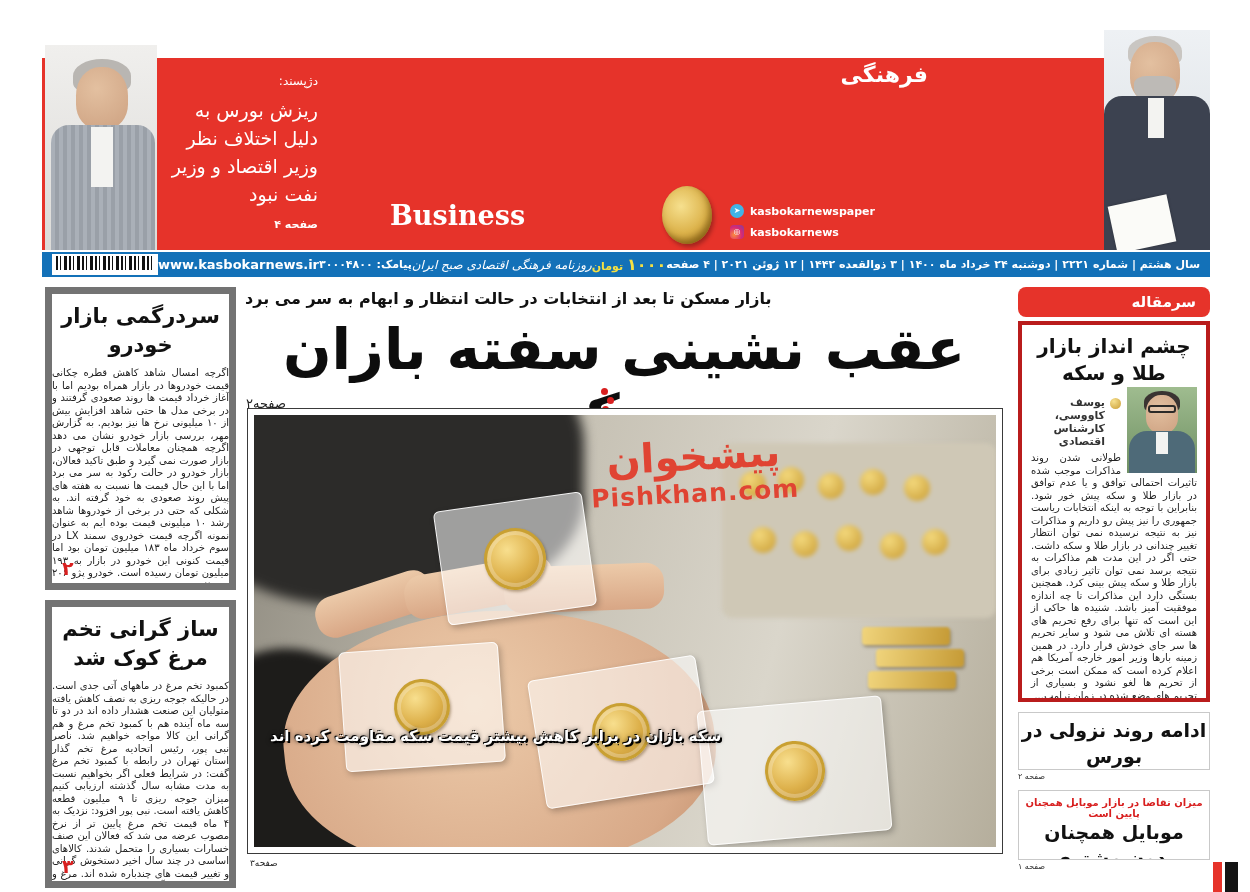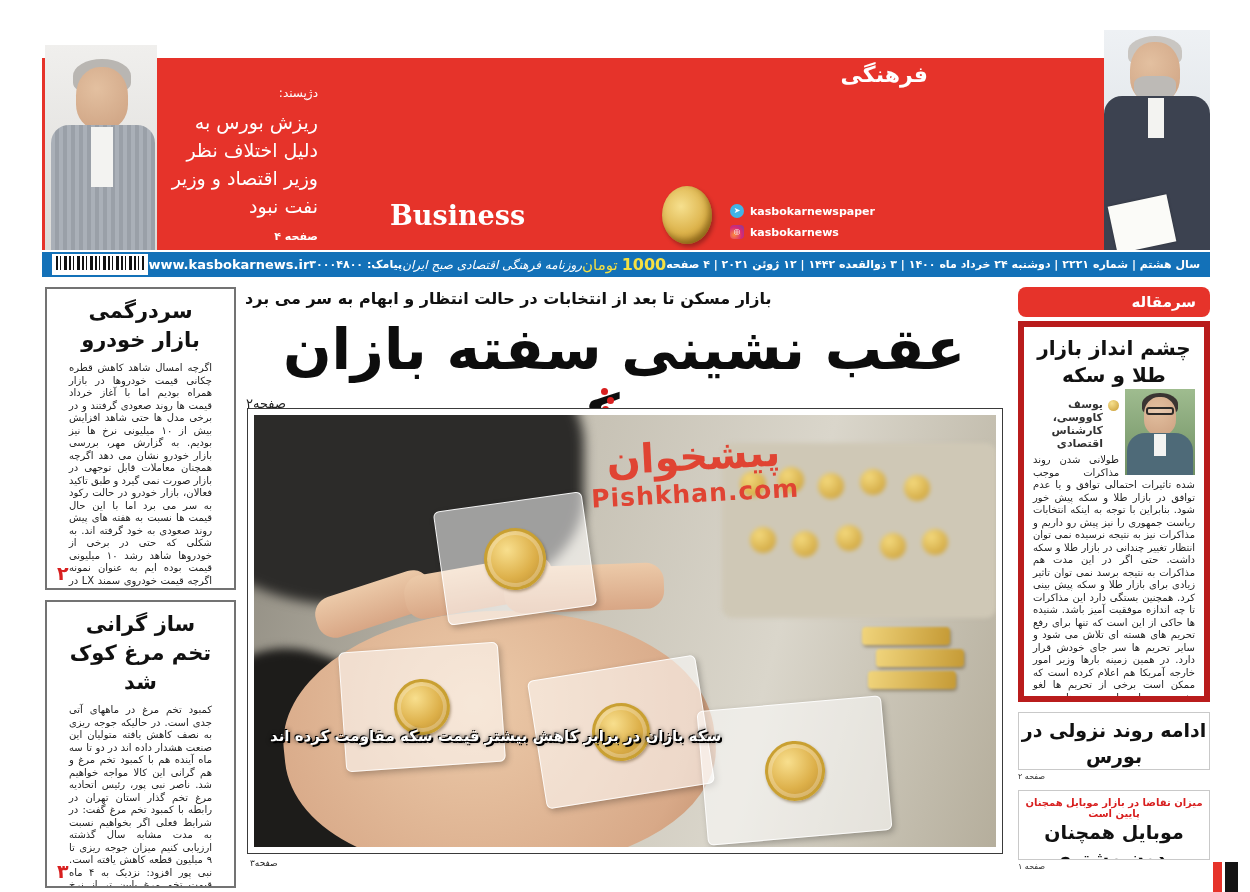--- a/index.html
+++ b/index.html
@@ -17,21 +17,21 @@
   .mh-coin { position:absolute; left:620px; top:128px; width:50px; height:58px; border-radius:50%;
              background:radial-gradient(circle at 38% 35%, #f6e08e, #dcb24a 55%, #a8791f 95%);
              box-shadow:inset -3px -4px 6px rgba(90,60,0,.5), 2px 3px 4px rgba(0,0,0,.3); }
   .mh-social { position:absolute; left:688px; top:146px; width:170px; }
   .mh-social-row { display:flex; align-items:center; gap:6px; margin-bottom:7px; }
   .tg-ic { width:14px; height:14px; border-radius:50%; background:#41b4e6; color:#fff; font-size:8px;
            line-height:14px; text-align:center; }
   .ig-ic { width:14px; height:14px; border-radius:4px; background:radial-gradient(circle at 30% 70%, #fd8a3c, #d62976 55%, #7b3fa0); color:#fff; font-size:8px; line-height:14px; text-align:center; }
   .mh-handle { color:#fff; font-size:11px; font-weight:bold; }
 
-  .mh-corner-text { position:absolute; top:28px; color:#fff; text-align:right; direction:rtl; }
+  .mh-corner-text { position:absolute; top:16px; color:#fff; text-align:right; direction:rtl; }
   .mh-corner-text.left { left:118px; width:158px; }
   .mh-corner-text.right { right:110px; width:158px; }
   .mh-byline { font-size:12px; margin-bottom:8px; }
   .mh-corner-head { font-size:19px; font-weight:normal; line-height:28px; }
   .mh-pageref { font-size:11px; font-weight:bold; margin-top:10px; }
 
   .portrait { position:absolute; overflow:hidden; }
   .portrait.pl { left:3px; top:-13px; width:112px; height:205px; background:linear-gradient(#f0efed,#dcdbd8); }
   .portrait.pr { right:0px; top:-28px; width:106px; height:220px; background:linear-gradient(#eef1f4,#d7dde2); }
   .p-head { position:absolute; border-radius:46% 46% 40% 40%; background:radial-gradient(circle at 40% 35%, #e3c0a0, #cda181); }
@@ -39,21 +39,21 @@
   .p-suit { position:absolute; border-radius:18px 18px 0 0; }
   .p-shirt { position:absolute; background:#f3f3f1; }
   .p-paper { position:absolute; background:#fbfbf8; transform:rotate(-12deg); box-shadow:0 0 3px rgba(0,0,0,.25); }
 
   
   .folio { position:absolute; left:42px; top:252px; width:1168px; height:25px; background:#1371b8;
            display:flex; direction:rtl; align-items:center; justify-content:space-between; padding:0 10px; color:#fff; }
   .folio-issue { font-size:11px; font-weight:bold; white-space:nowrap; }
   .folio-price { display:flex; direction:rtl; align-items:baseline; gap:4px; color:#f5e042; white-space:nowrap; }
   .folio-price .amt { font-size:16px; font-weight:bold; }
-  .folio-price .unit { font-size:15px; font-weight:normal; }
+  .folio-price .unit { font-size:11px; font-weight:bold; }
   .folio-slogan { font-size:12px; font-style:italic; white-space:nowrap; }
   .folio-sms { font-size:11px; font-weight:bold; white-space:nowrap; }
   .folio-web { font-size:13px; font-weight:bold; direction:ltr; white-space:nowrap; }
   .barcode { width:112px; height:21px; background:#fff; padding:2px 4px 5px; }
   .barcode .bars { height:100%; background:repeating-linear-gradient(90deg,#111 0 2px,#fff 2px 4px,#111 4px 5px,#fff 5px 8px,#111 8px 11px,#fff 11px 13px); }
 
   
   .lead-kicker { position:absolute; left:245px; top:289px; width:758px; text-align:left;
                  font-size:16px; font-weight:bold; color:#111; direction:rtl; }
   .lead-headline { position:absolute; left:245px; top:316px; width:758px; text-align:center;
@@ -83,28 +83,28 @@
   .watermark { position:absolute; left:280px; top:18px; width:320px; text-align:center; color:#e04433; transform:rotate(-3deg); }
   .watermark .fa { font-size:40px; font-weight:bold; }
   .watermark .en { font-size:25px; font-weight:bold; letter-spacing:1px; }
   .ph-kicker { position:absolute; left:16px; bottom:102px; color:#fff; font-size:15px; font-weight:bold; direction:rtl;
                text-shadow:0 0 5px #000, 2px 2px 0 #000, -1px -1px 0 #000; }
   .ph-headline { position:absolute; left:8px; bottom:22px; color:#fff; font-size:41px; font-weight:bold; direction:rtl; letter-spacing:-1px;
                  text-shadow:-2px -2px 0 #000, 2px -2px 0 #000, -2px 2px 0 #000, 2px 2px 0 #000, 5px 7px 3px rgba(0,0,0,.65); }
   .photo-pageref { position:absolute; left:250px; top:858px; font-size:9px; color:#222; direction:rtl; }
 
   
-  .news-box { position:absolute; background:#fff; border:2px solid #737373; overflow:hidden; padding:8px 22px; }
+  .news-box { position:absolute; background:#fff; border:7px solid #737373; overflow:hidden; padding:8px 0; }
   .nb-title { font-size:21px; font-weight:bold; text-align:center; line-height:29px; color:#111; direction:rtl; }
   .nb-body { margin-top:7px; font-size:10px; line-height:12.5px; text-align:justify; direction:rtl; color:#222; }
   .nb-num { position:absolute; left:10px; bottom:4px; color:#d81f1f; font-size:19px; font-weight:bold; }
 
   .sec-tab { position:absolute; left:1018px; top:287px; width:192px; height:30px; background:#e6332a; border-radius:8px;
              color:#fff; font-size:15px; font-weight:bold; text-align:right; line-height:30px; padding:0 14px; direction:rtl; }
-  .editorial { position:absolute; left:1018px; top:321px; width:192px; height:381px; border:6px solid #b91c1c; background:#fff; padding:8px 9px; overflow:hidden; }
+  .editorial { position:absolute; left:1018px; top:321px; width:192px; height:381px; border:4px solid #b91c1c; background:#fff; padding:8px 9px; overflow:hidden; }
   .ed-title { font-size:20px; font-weight:bold; text-align:center; line-height:27px; color:#111; direction:rtl; }
   .ed-byline { display:flex; direction:rtl; align-items:flex-start; gap:5px; margin:9px 0 4px; font-size:11px; font-weight:bold; color:#333; }
   .ed-coin { width:11px; height:11px; border-radius:50%; background:radial-gradient(circle at 35% 30%, #f6e08e, #c89b33); flex:0 0 auto; margin-top:2px; }
   .ed-photo { float:right; width:70px; height:86px; margin-left:6px; margin-bottom:3px; position:relative; overflow:hidden;
               background:linear-gradient(#9fbc8f,#6f8f63); }
   .ed-body { font-size:10px; line-height:12.5px; text-align:justify; direction:rtl; color:#222; }
 
   .brief { position:absolute; left:1018px; width:192px; background:#fff; border:1px solid #c9c9c9; overflow:hidden; }
   .brief-kicker { margin-top:6px; font-size:10px; font-weight:bold; color:#d81f1f; text-align:center; direction:rtl; }
   .brief-title { font-size:19px; font-weight:bold; text-align:center; line-height:26px; color:#111; direction:rtl; }
@@ -154,21 +154,21 @@
       <div class="p-hair" style="left:30px;top:46px;width:42px;height:26px;background:#bdbab6;border-radius:30% 30% 50% 50%;"></div>
       <div class="p-suit" style="left:0px;top:66px;width:106px;height:156px;background:#3c4250;"></div>
       <div class="p-shirt" style="left:44px;top:68px;width:16px;height:40px;"></div>
       <div class="p-paper" style="left:8px;top:170px;width:60px;height:48px;"></div>
     </div>
   </div>
 
   <div class="folio">
     <span class="folio-issue">سال هشتم | شماره ۲۲۲۱ | دوشنبه ۲۴ خرداد ماه ۱۴۰۰ | ۳ ذوالقعده ۱۴۴۲ | ۱۲ ژوئن ۲۰۲۱ | ۴ صفحه</span>
     <span class="folio-price">
-      <span class="amt">1000</span>
+      <span class="amt">۱۰۰۰</span>
       <span class="unit">تومان</span>
     </span>
     <span class="folio-slogan">روزنامه فرهنگی اقتصادی صبح ایران</span>
     <span class="folio-sms">پیامک: ۳۰۰۰۴۸۰۰</span>
     <span class="folio-web">www.kasbokarnews.ir</span>
     <span class="barcode">
         <span class="bars" style="display:block"></span>
       </span>
   </div>
 

